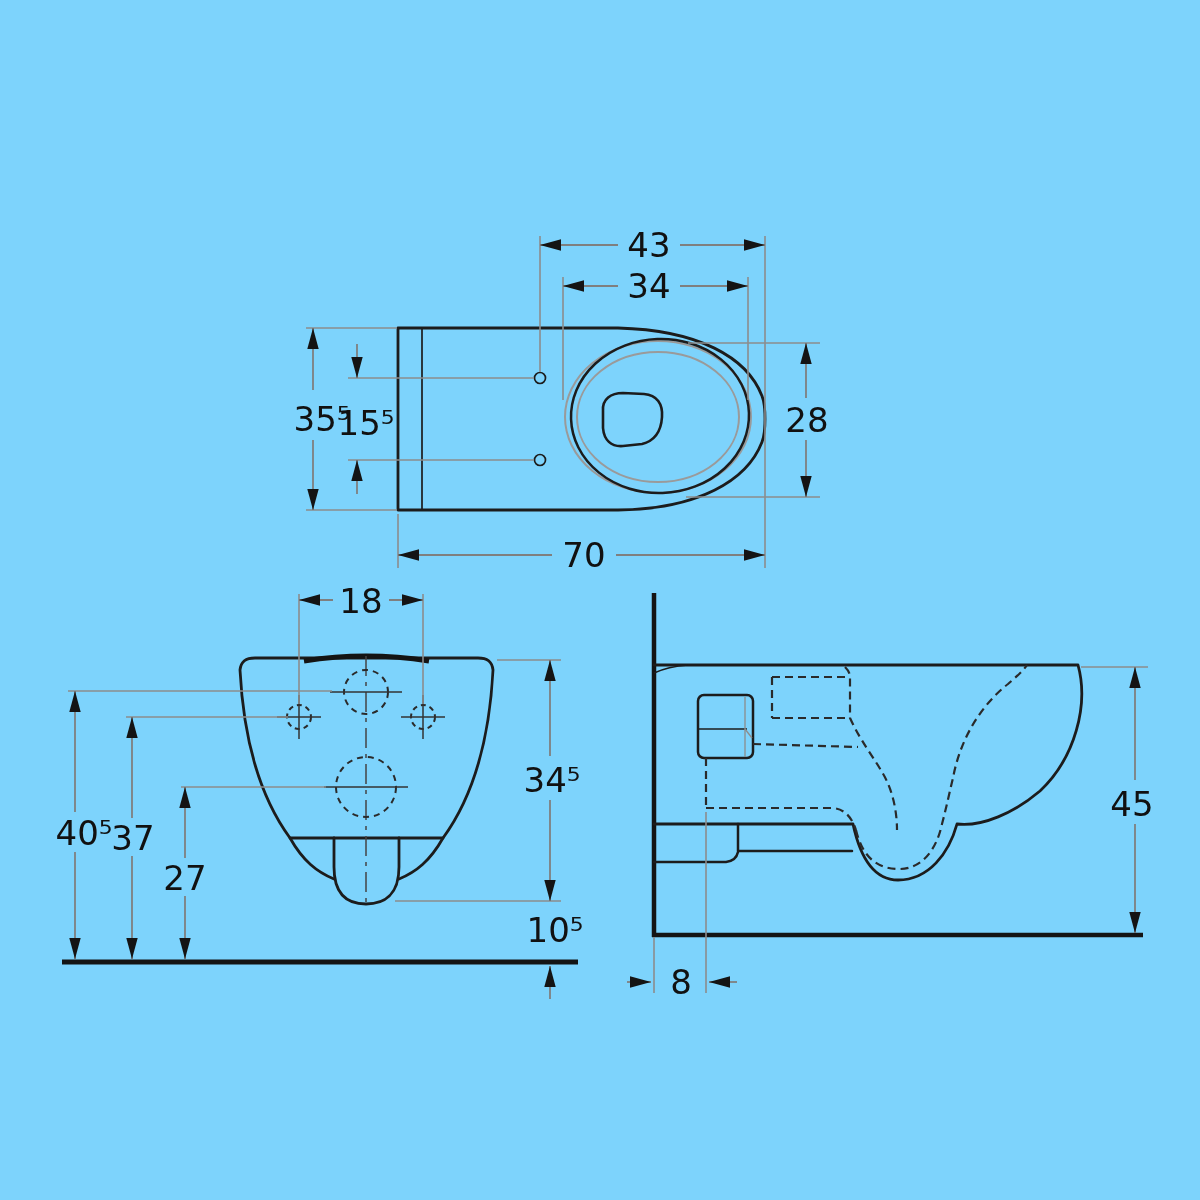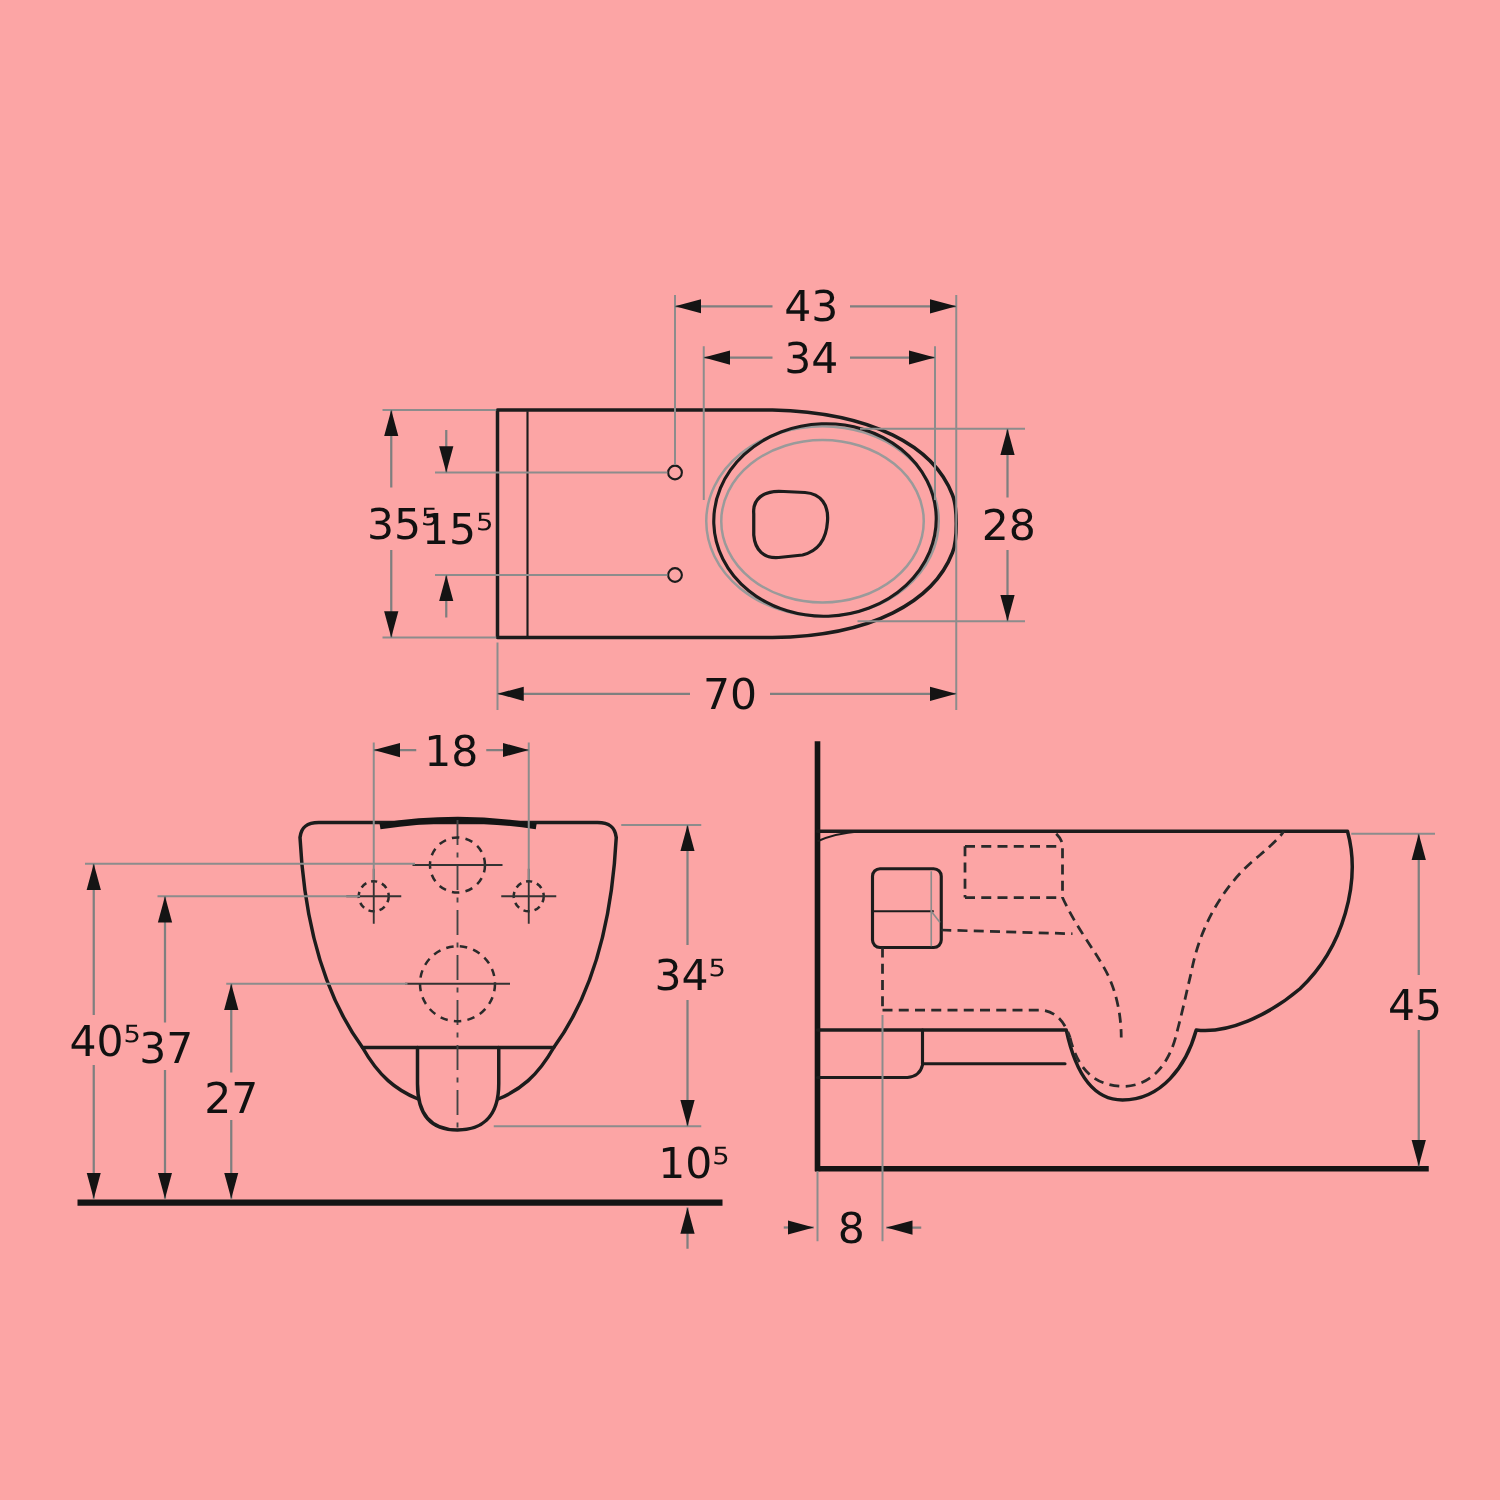--- a/index.html
+++ b/index.html
@@ -1,16 +1,16 @@
 <!DOCTYPE html>
 <html><head>
 <meta charset="utf-8">
 <style>
   html,body{margin:0;padding:0;background:#ffffff;}
-  .canvas{position:relative;width:1200px;height:1200px;background:#fca5a5;overflow:hidden;}
+  .canvas{position:relative;width:1200px;height:1200px;background:#7dd3fc;overflow:hidden;}
   svg{position:absolute;left:0;top:0;}
   text{font-family:"DejaVu Sans","Liberation Sans",sans-serif;font-size:34px;fill:#111;text-anchor:middle;}
   .outline{stroke:#1c1c1c;stroke-width:2.8;fill:none;stroke-linecap:round;stroke-linejoin:round;}
   .outline-thin{stroke:#1c1c1c;stroke-width:1.7;fill:none;}
   .rim{stroke:#9a9a9a;stroke-width:2;fill:none;}
   .dim{stroke:#7f7f7f;stroke-width:1.8;fill:none;}
   .leader{stroke:#8c8c8c;stroke-width:1.6;fill:none;}
   .cross{stroke:#333;stroke-width:1.5;fill:none;}
   .dashed{stroke:#2a2a2a;stroke-width:2.2;fill:none;stroke-dasharray:8 5;stroke-linecap:butt;}
   .thick{stroke:#141414;stroke-width:5;fill:none;}

